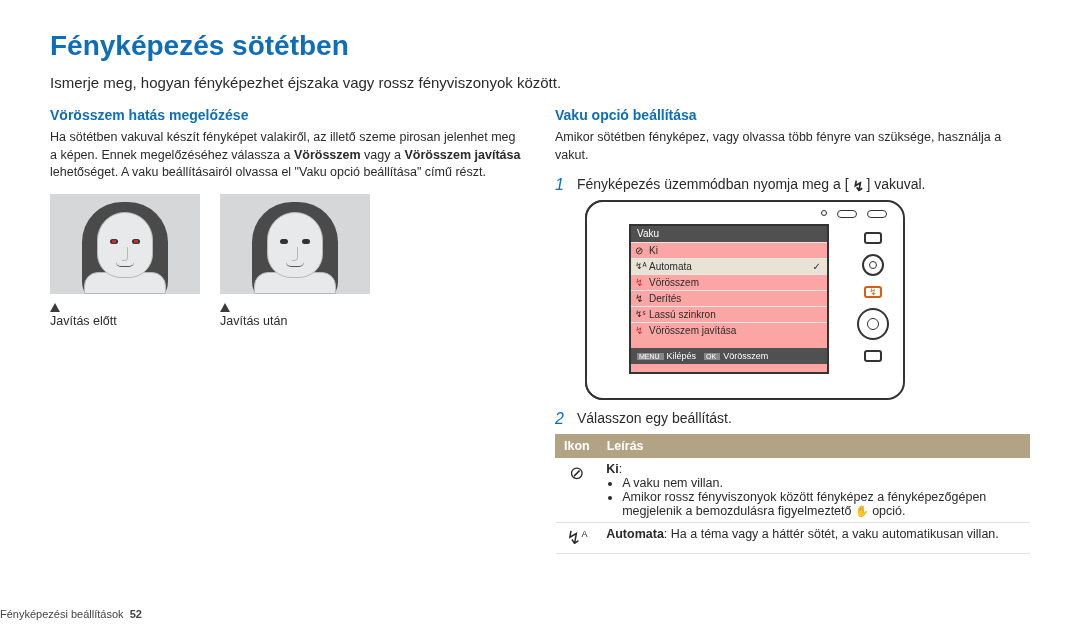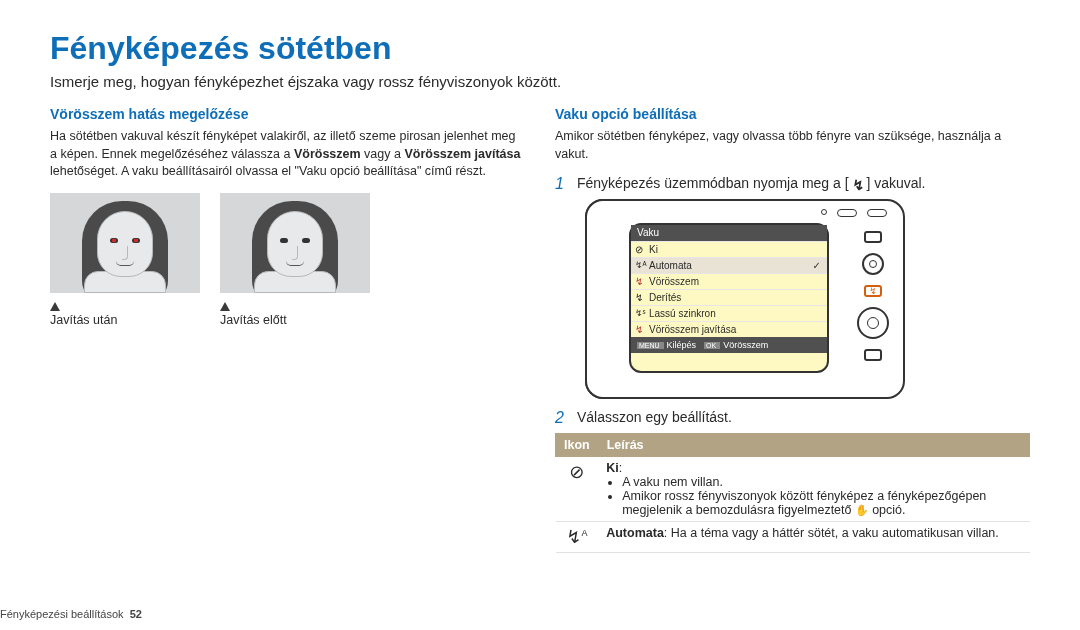--- a/index.html
+++ b/index.html
@@ -7,24 +7,24 @@
     font-family: "Segoe UI", Arial, sans-serif;
     font-size: 14px;
     color: #2a2a2a;
     width: 1080px;
     height: 630px;
     padding: 30px 50px 0 50px;
     overflow: hidden;
     position: relative;
   }
   h1 {
-    font-size: 32px;
+    font-size: 28px;
     color: #0e6eb8;
     font-weight: 700;
-    margin-bottom: 6px;
+    margin-bottom: 12px;
   }
   .intro {
     font-size: 15px;
     margin-bottom: 16px;
   }
   .cols { display: flex; gap: 30px; }
   .col { width: 480px; }
   h2 {
     font-size: 14px;
     color: #0e6eb8;
@@ -101,36 +101,36 @@
     border-radius: 18px;
     margin: 4px 0 10px 30px;
     position: relative;
     background: #fff;
   }
   .grip { position:absolute; left:-2px; top:-2px; bottom:-2px; width:30px; border:2px solid #333; border-right:none; border-radius:18px 0 0 18px; background:#fff;}
   .lcd {
     position: absolute; left: 42px; top: 22px;
     width: 200px; height: 150px;
     border: 2px solid #333;
-    border-radius: 12px;
-    background:#fef9c3;
+    border-radius: 0;
+    background:#fca5a5;
     font-size: 10px;
   }
   .lcd-title { background:#505050; color:#fff; padding:2px 6px; height:16px; line-height:12px;}
   .lcd-item { padding:2px 6px 2px 18px; position:relative; border-top:1px solid #e6e6e6; }
   .lcd-item.sel { background:#e9e3d6; }
   .lcd-item.sel::after { content:"✓"; position:absolute; right:6px; color:#333; }
   .lcd-item::before { position:absolute; left:4px; top:2px; }
   .lcd-item.off::before { content:"⊘"; }
   .lcd-item.auto::before { content:"↯ᴬ"; font-size:9px;}
   .lcd-item.red1::before { content:"↯"; color:#b33; }
   .lcd-item.fill::before { content:"↯"; }
   .lcd-item.slow::before { content:"↯ˢ"; font-size:9px;}
   .lcd-item.red2::before { content:"↯"; color:#b33; }
-  .lcd-foot { background:#505050; color:#fff; padding:2px 6px; height:16px; display:flex; gap:8px; font-size:9px; line-height:12px;}
+  .lcd-foot { background:#505050; color:#fff; padding:2px 6px; height:16px; display:flex; gap:8px; font-size:9px; line-height:12px;margin-top:10px;}
   .lcd-foot span:nth-child(1)::before { content:"MENU "; font-size:7px; background:#888; padding:0 2px; margin-right:3px;}
   .lcd-foot span:nth-child(2)::before { content:"OK "; font-size:7px; background:#888; padding:0 2px; margin-right:3px;}
   .side-btns { position:absolute; right:14px; top:30px; display:flex; flex-direction:column; gap:10px; align-items:center;}
   .btn-r { width:18px; height:12px; border:2px solid #333; border-radius:3px; display:flex; align-items:center; justify-content:center; font-size:9px;}
   .btn-r.highlight { color:#d35f0f; border-color:#d35f0f; }
   .btn-c { width:22px; height:22px; border:2px solid #333; border-radius:50%; }
   .btn-c .inner{ width:8px;height:8px; border:1.5px solid #333; border-radius:50%; margin:5px auto;}
   .dial { width:32px;height:32px; border:2px solid #333; border-radius:50%; position:relative;}
   .dial::after { content:""; position:absolute; inset:8px; border:1.5px solid #333; border-radius:50%;}
   .cam-top { position:absolute; top:8px; right:16px; display:flex; gap:10px;}
@@ -188,22 +188,22 @@
         <div class="neck"></div>
         <div class="face">
           <div class="eye l"></div>
           <div class="eye r"></div>
           <div class="nose"></div>
             <div class="mouth"></div>
         </div>
       </div>
     </div>
     <div class="captions">
+      <span><i class="tri"></i><span>Javítás előtt</span></span>
       <span><i class="tri"></i><span>Javítás után</span></span>
-      <span><i class="tri"></i><span>Javítás előtt</span></span>
     </div>
   </div>
 
   <div class="col">
     <h2>Vaku opció beállítása</h2>
     <p class="para">Amikor sötétben fényképez, vagy olvassa több fényre van szüksége, használja a vakut.</p>
 
     <div class="step">
       <span class="num">1</span>
       <span>

